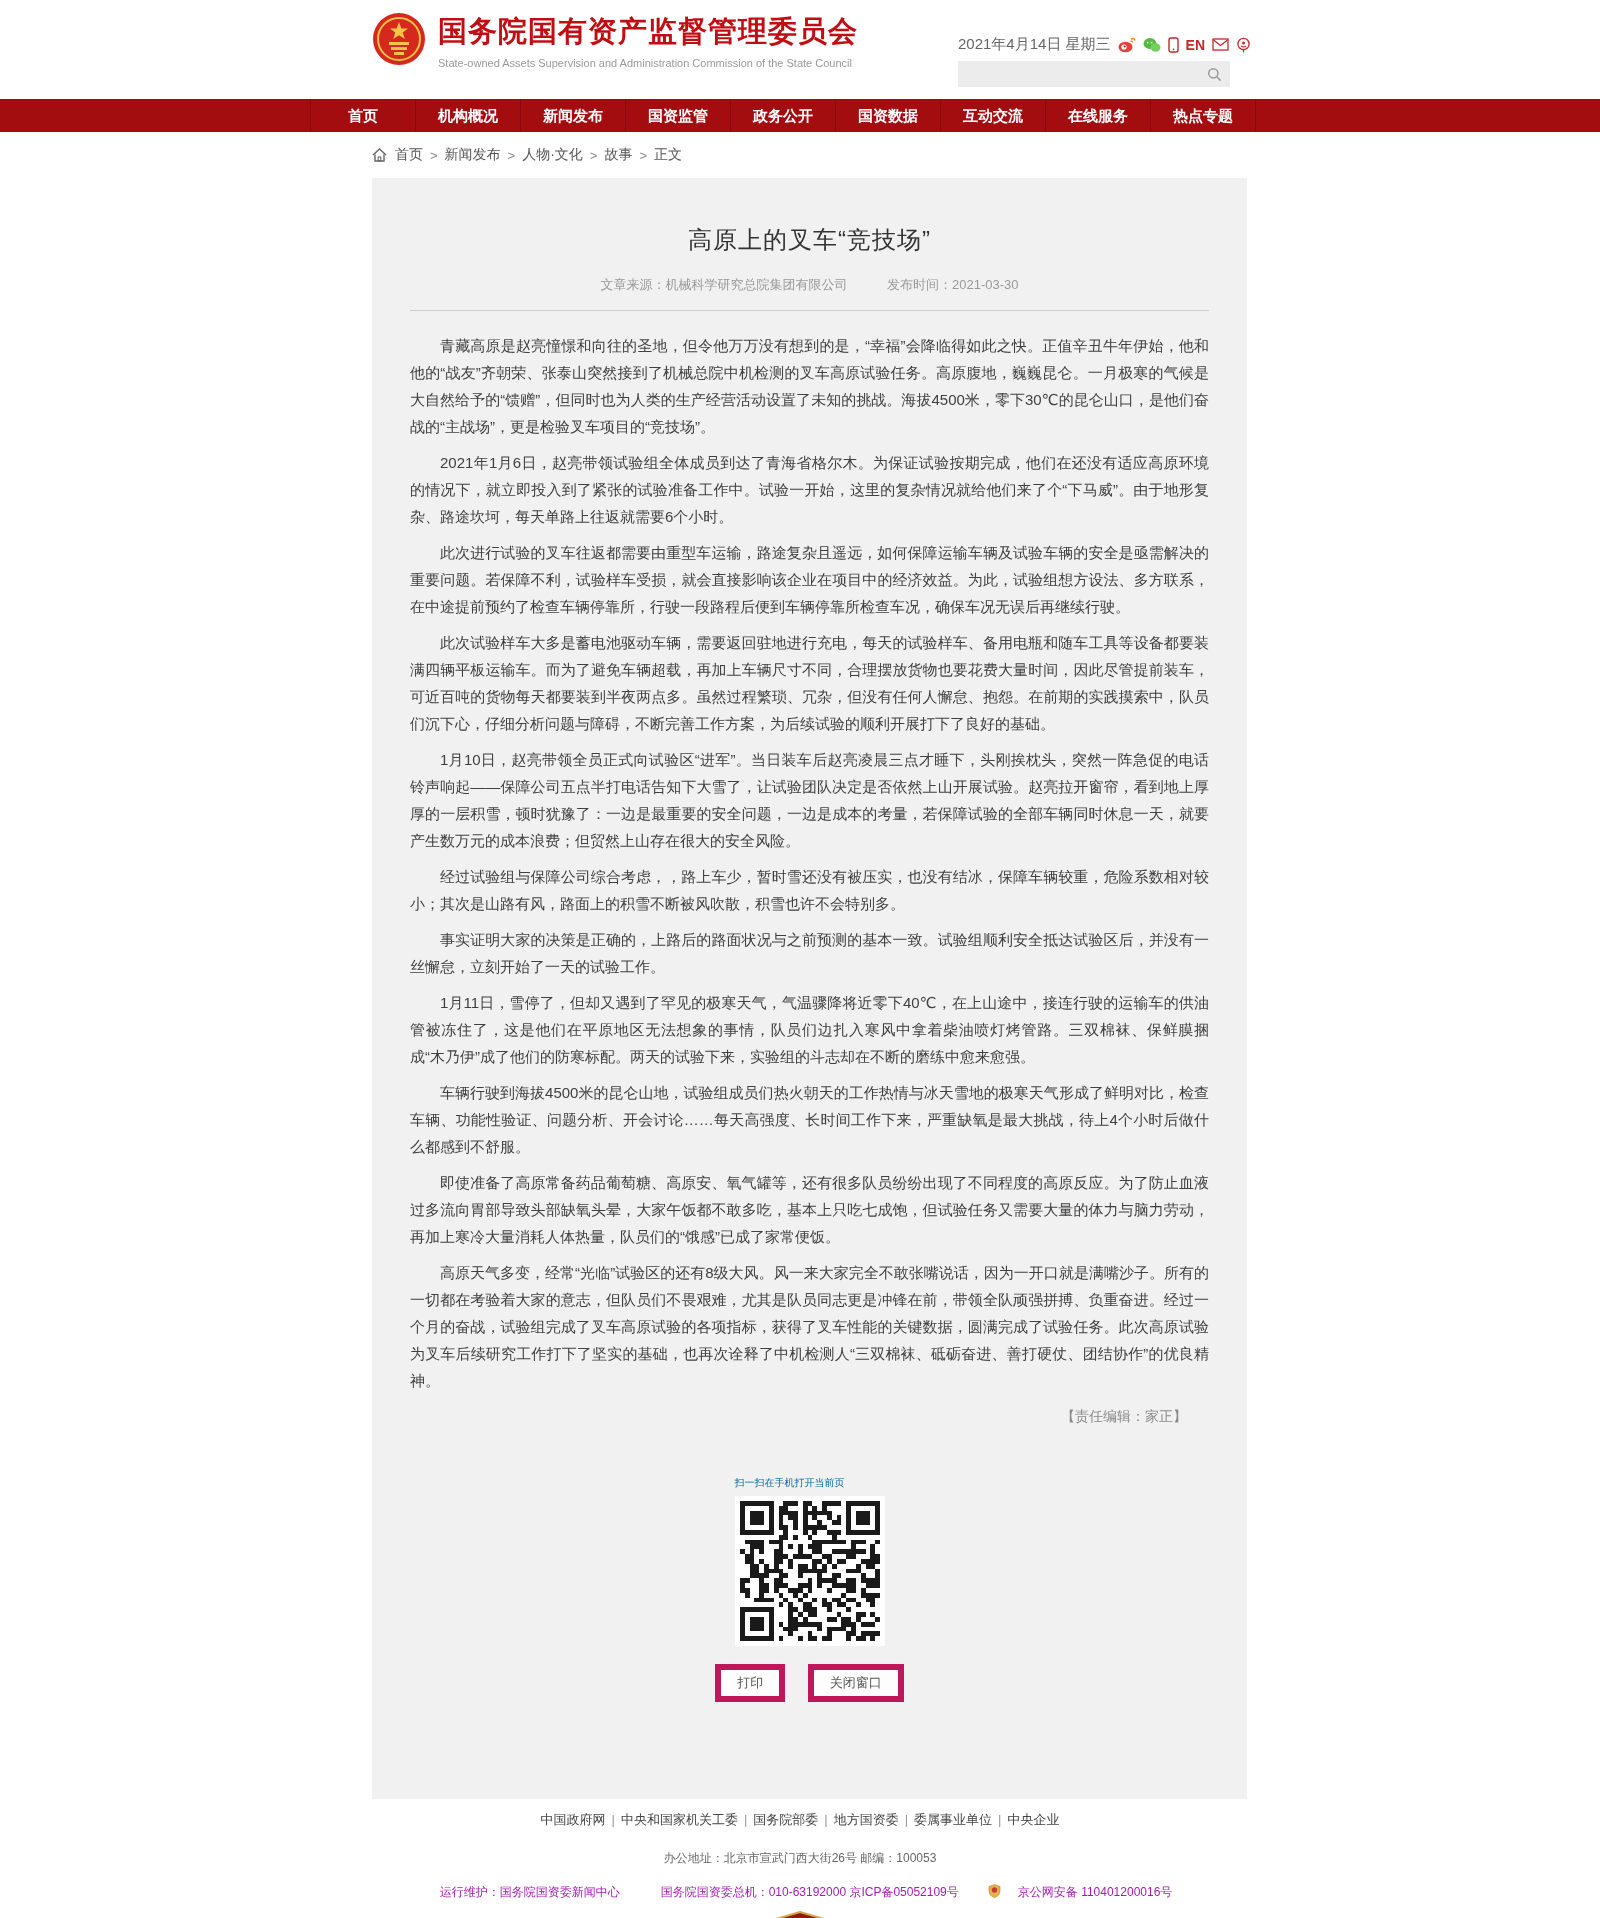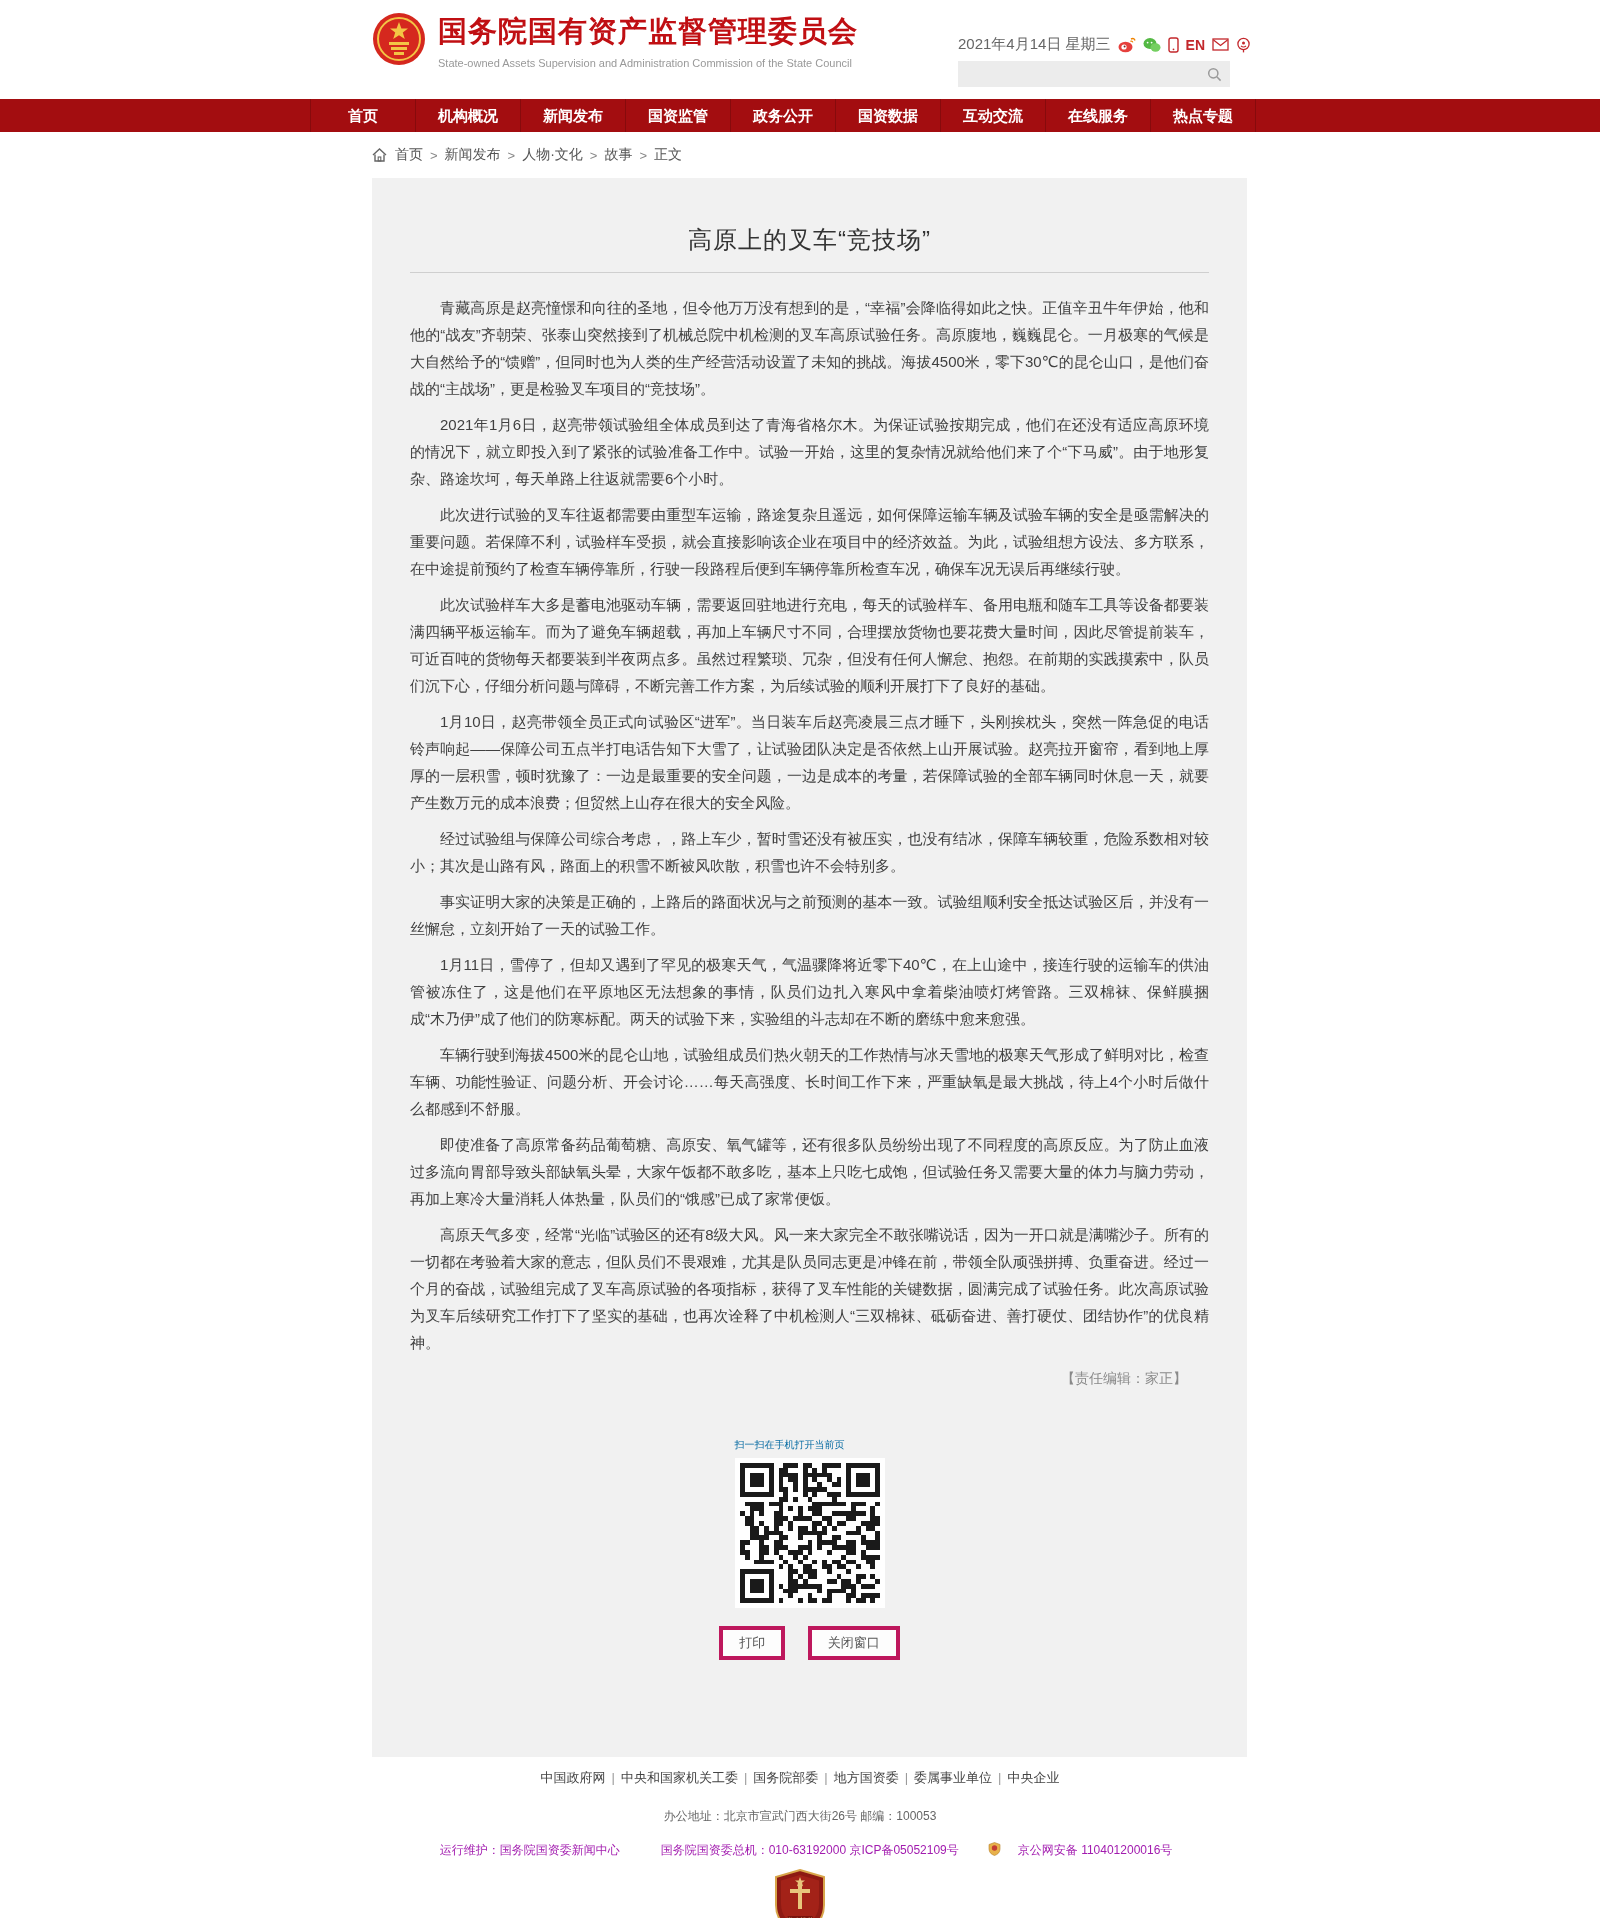--- a/index.html
+++ b/index.html
@@ -46,21 +46,21 @@
   .editor-line { padding-right:60px; margin-top:14px; text-align:right; font-size:14px; color:#8a8a8a; }
   
   .qr-section { margin-top:50px; text-align:center; }
   .qr-wrap { display:inline-block; text-align:left; }
   .qr-caption { font-size:10px; color:#0369a1; margin-bottom:6px; }
   .qr-box { width:150px; height:150px; background:#fff; padding:5px; }
   
   .action-row { margin-top:18px; text-align:center; }
   .act-btn {
     display:inline-block; margin:0 9px; padding:4px 16px; font-size:13px; color:#555;
-    background:#fdfdfd; border:4px solid #be185d; cursor:pointer; font-family:inherit;
+    background:#fdfdfd; border:6px solid #be185d; cursor:pointer; font-family:inherit;
   }
   
   .footer { text-align:center; padding-top:12px; }
   .footer-links { font-size:13px; color:#444; }
   .footer-links .flink { margin:0 6px; cursor:pointer; }
   .footer-links .fsep { color:#999; }
   .footer-address { margin-top:21px; font-size:12px; color:#666; }
   .footer-maint { margin-top:17px; font-size:12px; color:#a21caf; display:flex; justify-content:center; align-items:center; gap:17px; }
   .footer-maint .seg { margin:0 12px; }
   .footer-emblem { margin-top:10px; }
@@ -169,20 +169,24 @@
       <span class="crumb">人物·文化</span>
       <span class="sep">&gt;</span>
       <span class="crumb">故事</span>
       <span class="sep">&gt;</span>
       <span class="crumb">正文</span>
     </span>
 </div>
 
 <div class="panel">
   <h1 class="article-title">高原上的叉车“竞技场”</h1>
+  <div class="article-meta">
+    <span>文章来源：机械科学研究总院集团有限公司</span>
+    <span>发布时间：2021-03-30</span>
+  </div>
   <div class="meta-divider"></div>
   <div class="article-body" id="article-body">
       <p>青藏高原是赵亮憧憬和向往的圣地，但令他万万没有想到的是，“幸福”会降临得如此之快。正值辛丑牛年伊始，他和他的“战友”齐朝荣、张泰山突然接到了机械总院中机检测的叉车高原试验任务。高原腹地，巍巍昆仑。一月极寒的气候是大自然给予的“馈赠”，但同时也为人类的生产经营活动设置了未知的挑战。海拔4500米，零下30℃的昆仑山口，是他们奋战的“主战场”，更是检验叉车项目的“竞技场”。</p>
       <p>2021年1月6日，赵亮带领试验组全体成员到达了青海省格尔木。为保证试验按期完成，他们在还没有适应高原环境的情况下，就立即投入到了紧张的试验准备工作中。试验一开始，这里的复杂情况就给他们来了个“下马威”。由于地形复杂、路途坎坷，每天单路上往返就需要6个小时。</p>
       <p>此次进行试验的叉车往返都需要由重型车运输，路途复杂且遥远，如何保障运输车辆及试验车辆的安全是亟需解决的重要问题。若保障不利，试验样车受损，就会直接影响该企业在项目中的经济效益。为此，试验组想方设法、多方联系，在中途提前预约了检查车辆停靠所，行驶一段路程后便到车辆停靠所检查车况，确保车况无误后再继续行驶。</p>
       <p>此次试验样车大多是蓄电池驱动车辆，需要返回驻地进行充电，每天的试验样车、备用电瓶和随车工具等设备都要装满四辆平板运输车。而为了避免车辆超载，再加上车辆尺寸不同，合理摆放货物也要花费大量时间，因此尽管提前装车，可近百吨的货物每天都要装到半夜两点多。虽然过程繁琐、冗杂，但没有任何人懈怠、抱怨。在前期的实践摸索中，队员们沉下心，仔细分析问题与障碍，不断完善工作方案，为后续试验的顺利开展打下了良好的基础。</p>
       <p>1月10日，赵亮带领全员正式向试验区“进军”。当日装车后赵亮凌晨三点才睡下，头刚挨枕头，突然一阵急促的电话铃声响起——保障公司五点半打电话告知下大雪了，让试验团队决定是否依然上山开展试验。赵亮拉开窗帘，看到地上厚厚的一层积雪，顿时犹豫了：一边是最重要的安全问题，一边是成本的考量，若保障试验的全部车辆同时休息一天，就要产生数万元的成本浪费；但贸然上山存在很大的安全风险。</p>
       <p>经过试验组与保障公司综合考虑，，路上车少，暂时雪还没有被压实，也没有结冰，保障车辆较重，危险系数相对较小；其次是山路有风，路面上的积雪不断被风吹散，积雪也许不会特别多。</p>
       <p>事实证明大家的决策是正确的，上路后的路面状况与之前预测的基本一致。试验组顺利安全抵达试验区后，并没有一丝懈怠，立刻开始了一天的试验工作。</p>
       <p>1月11日，雪停了，但却又遇到了罕见的极寒天气，气温骤降将近零下40℃，在上山途中，接连行驶的运输车的供油管被冻住了，这是他们在平原地区无法想象的事情，队员们边扎入寒风中拿着柴油喷灯烤管路。三双棉袜、保鲜膜捆成“木乃伊”成了他们的防寒标配。两天的试验下来，实验组的斗志却在不断的磨练中愈来愈强。</p>

